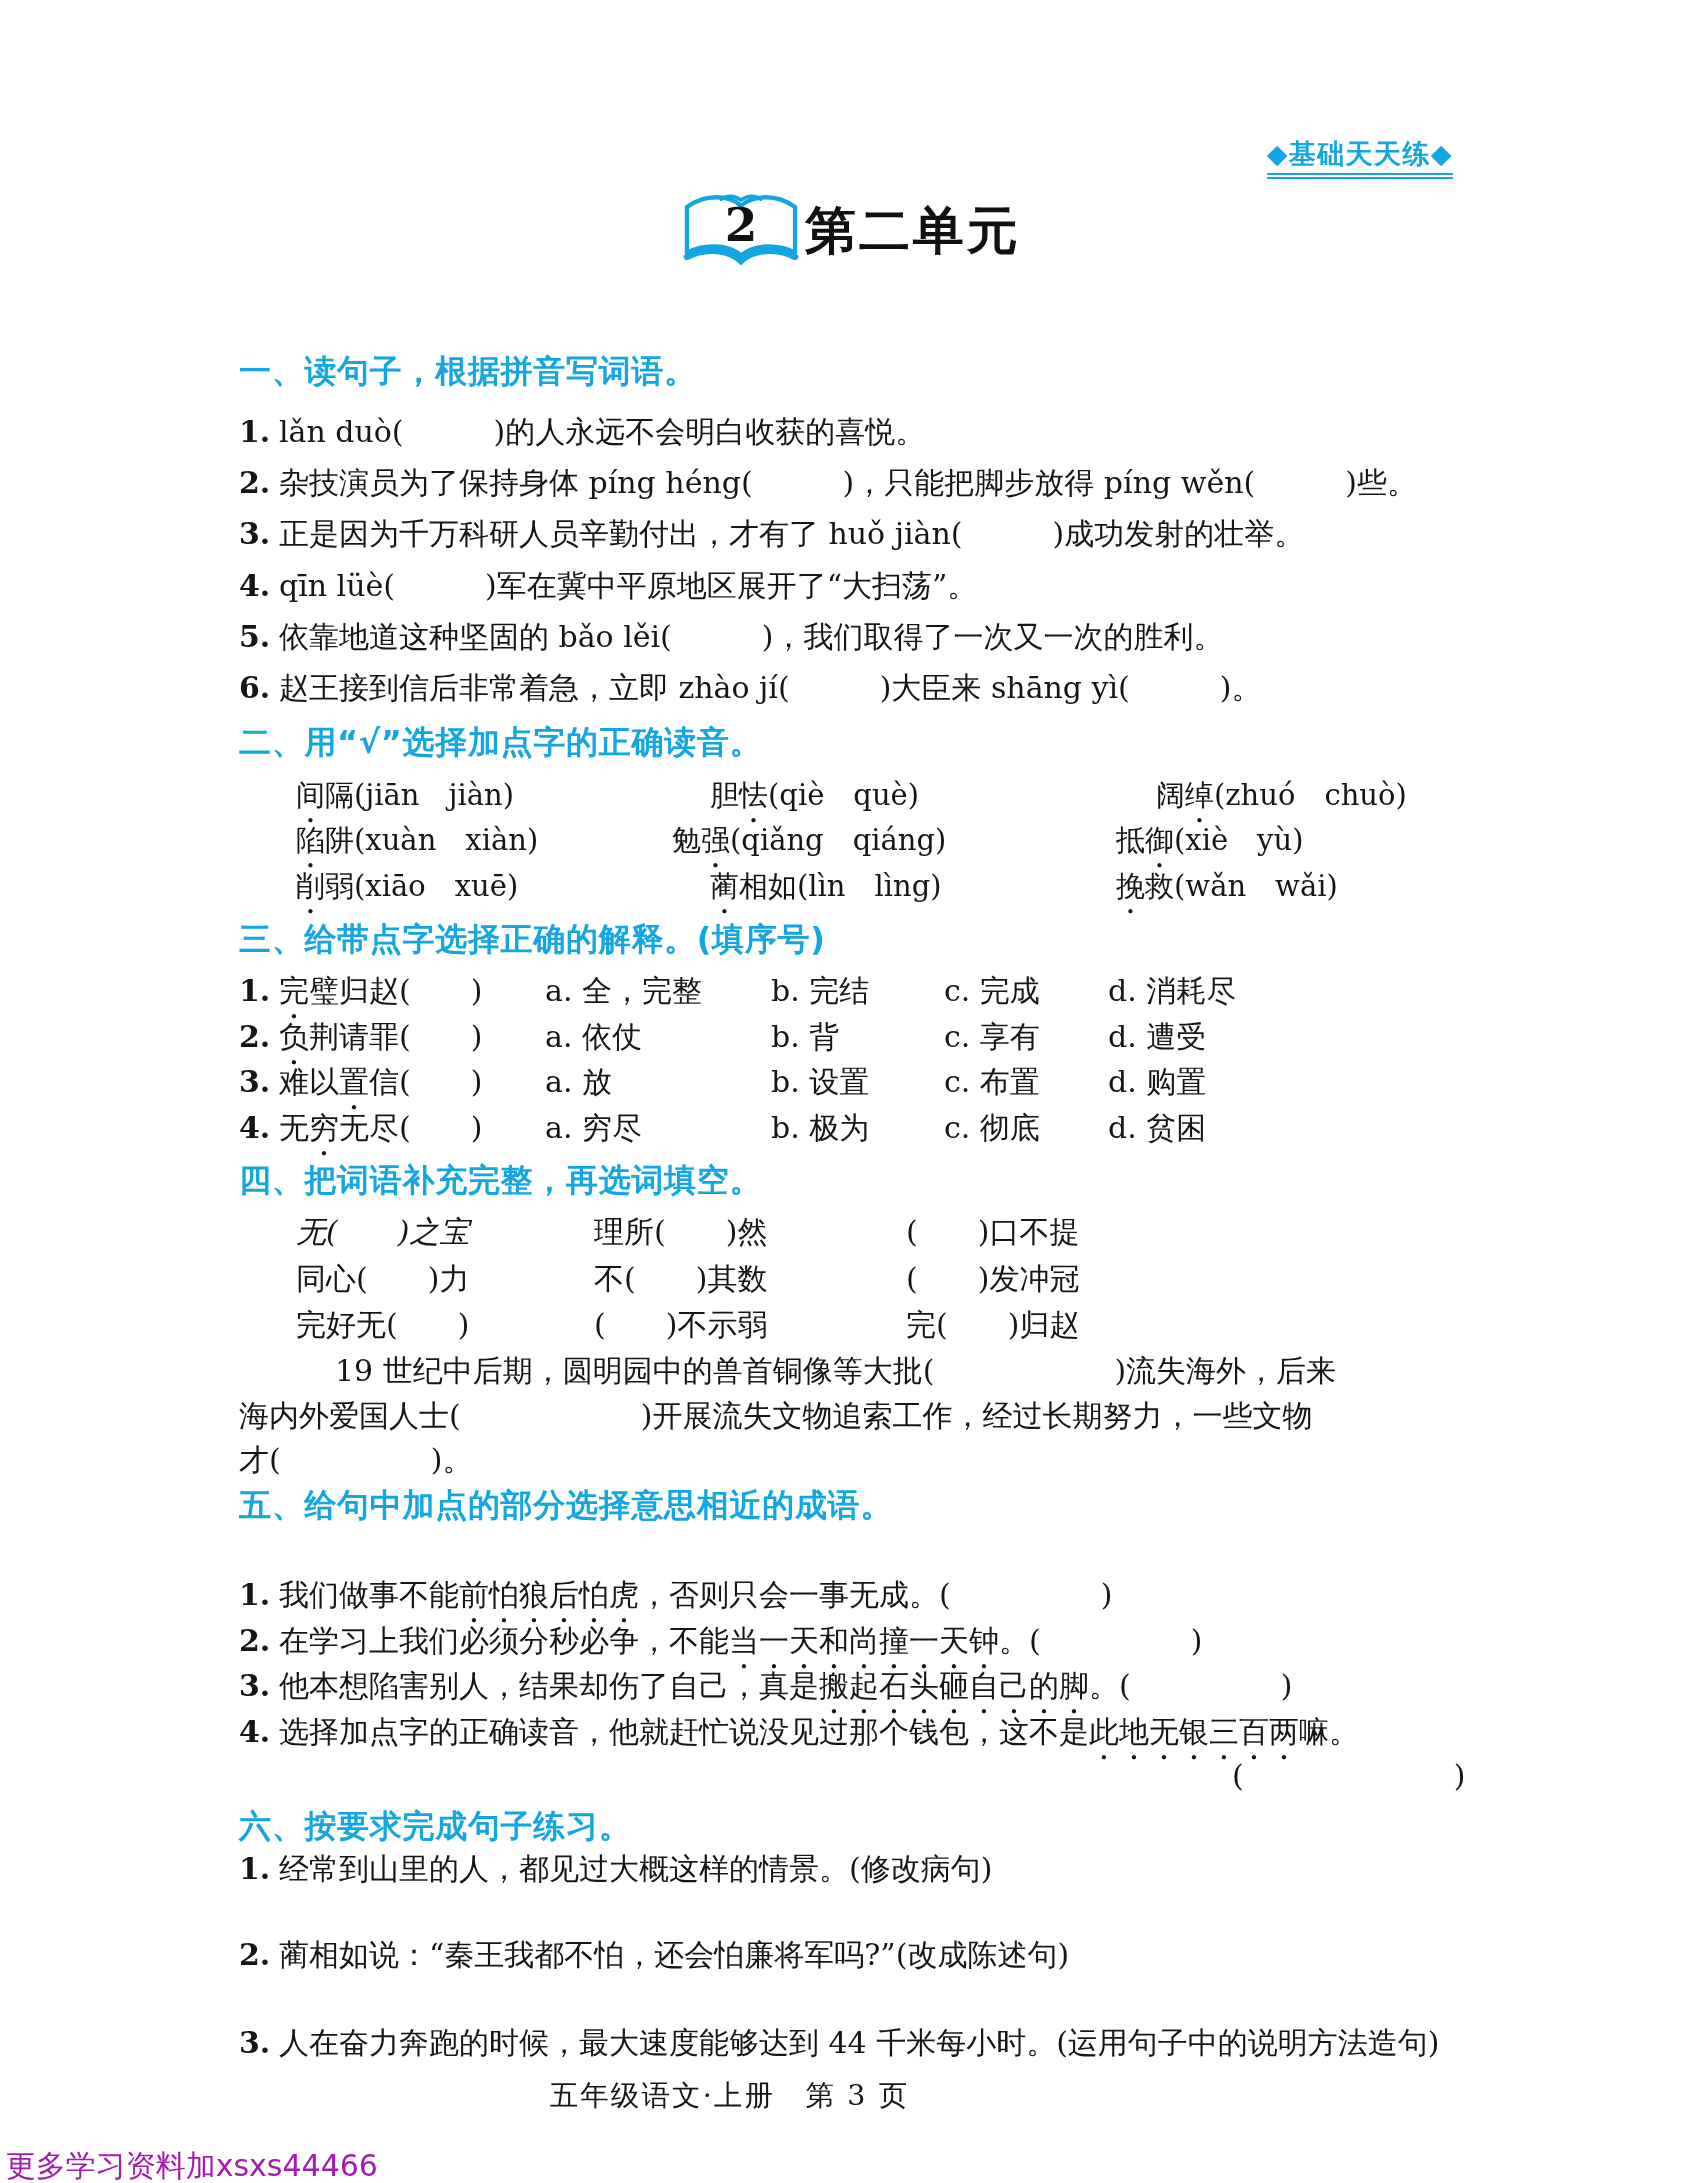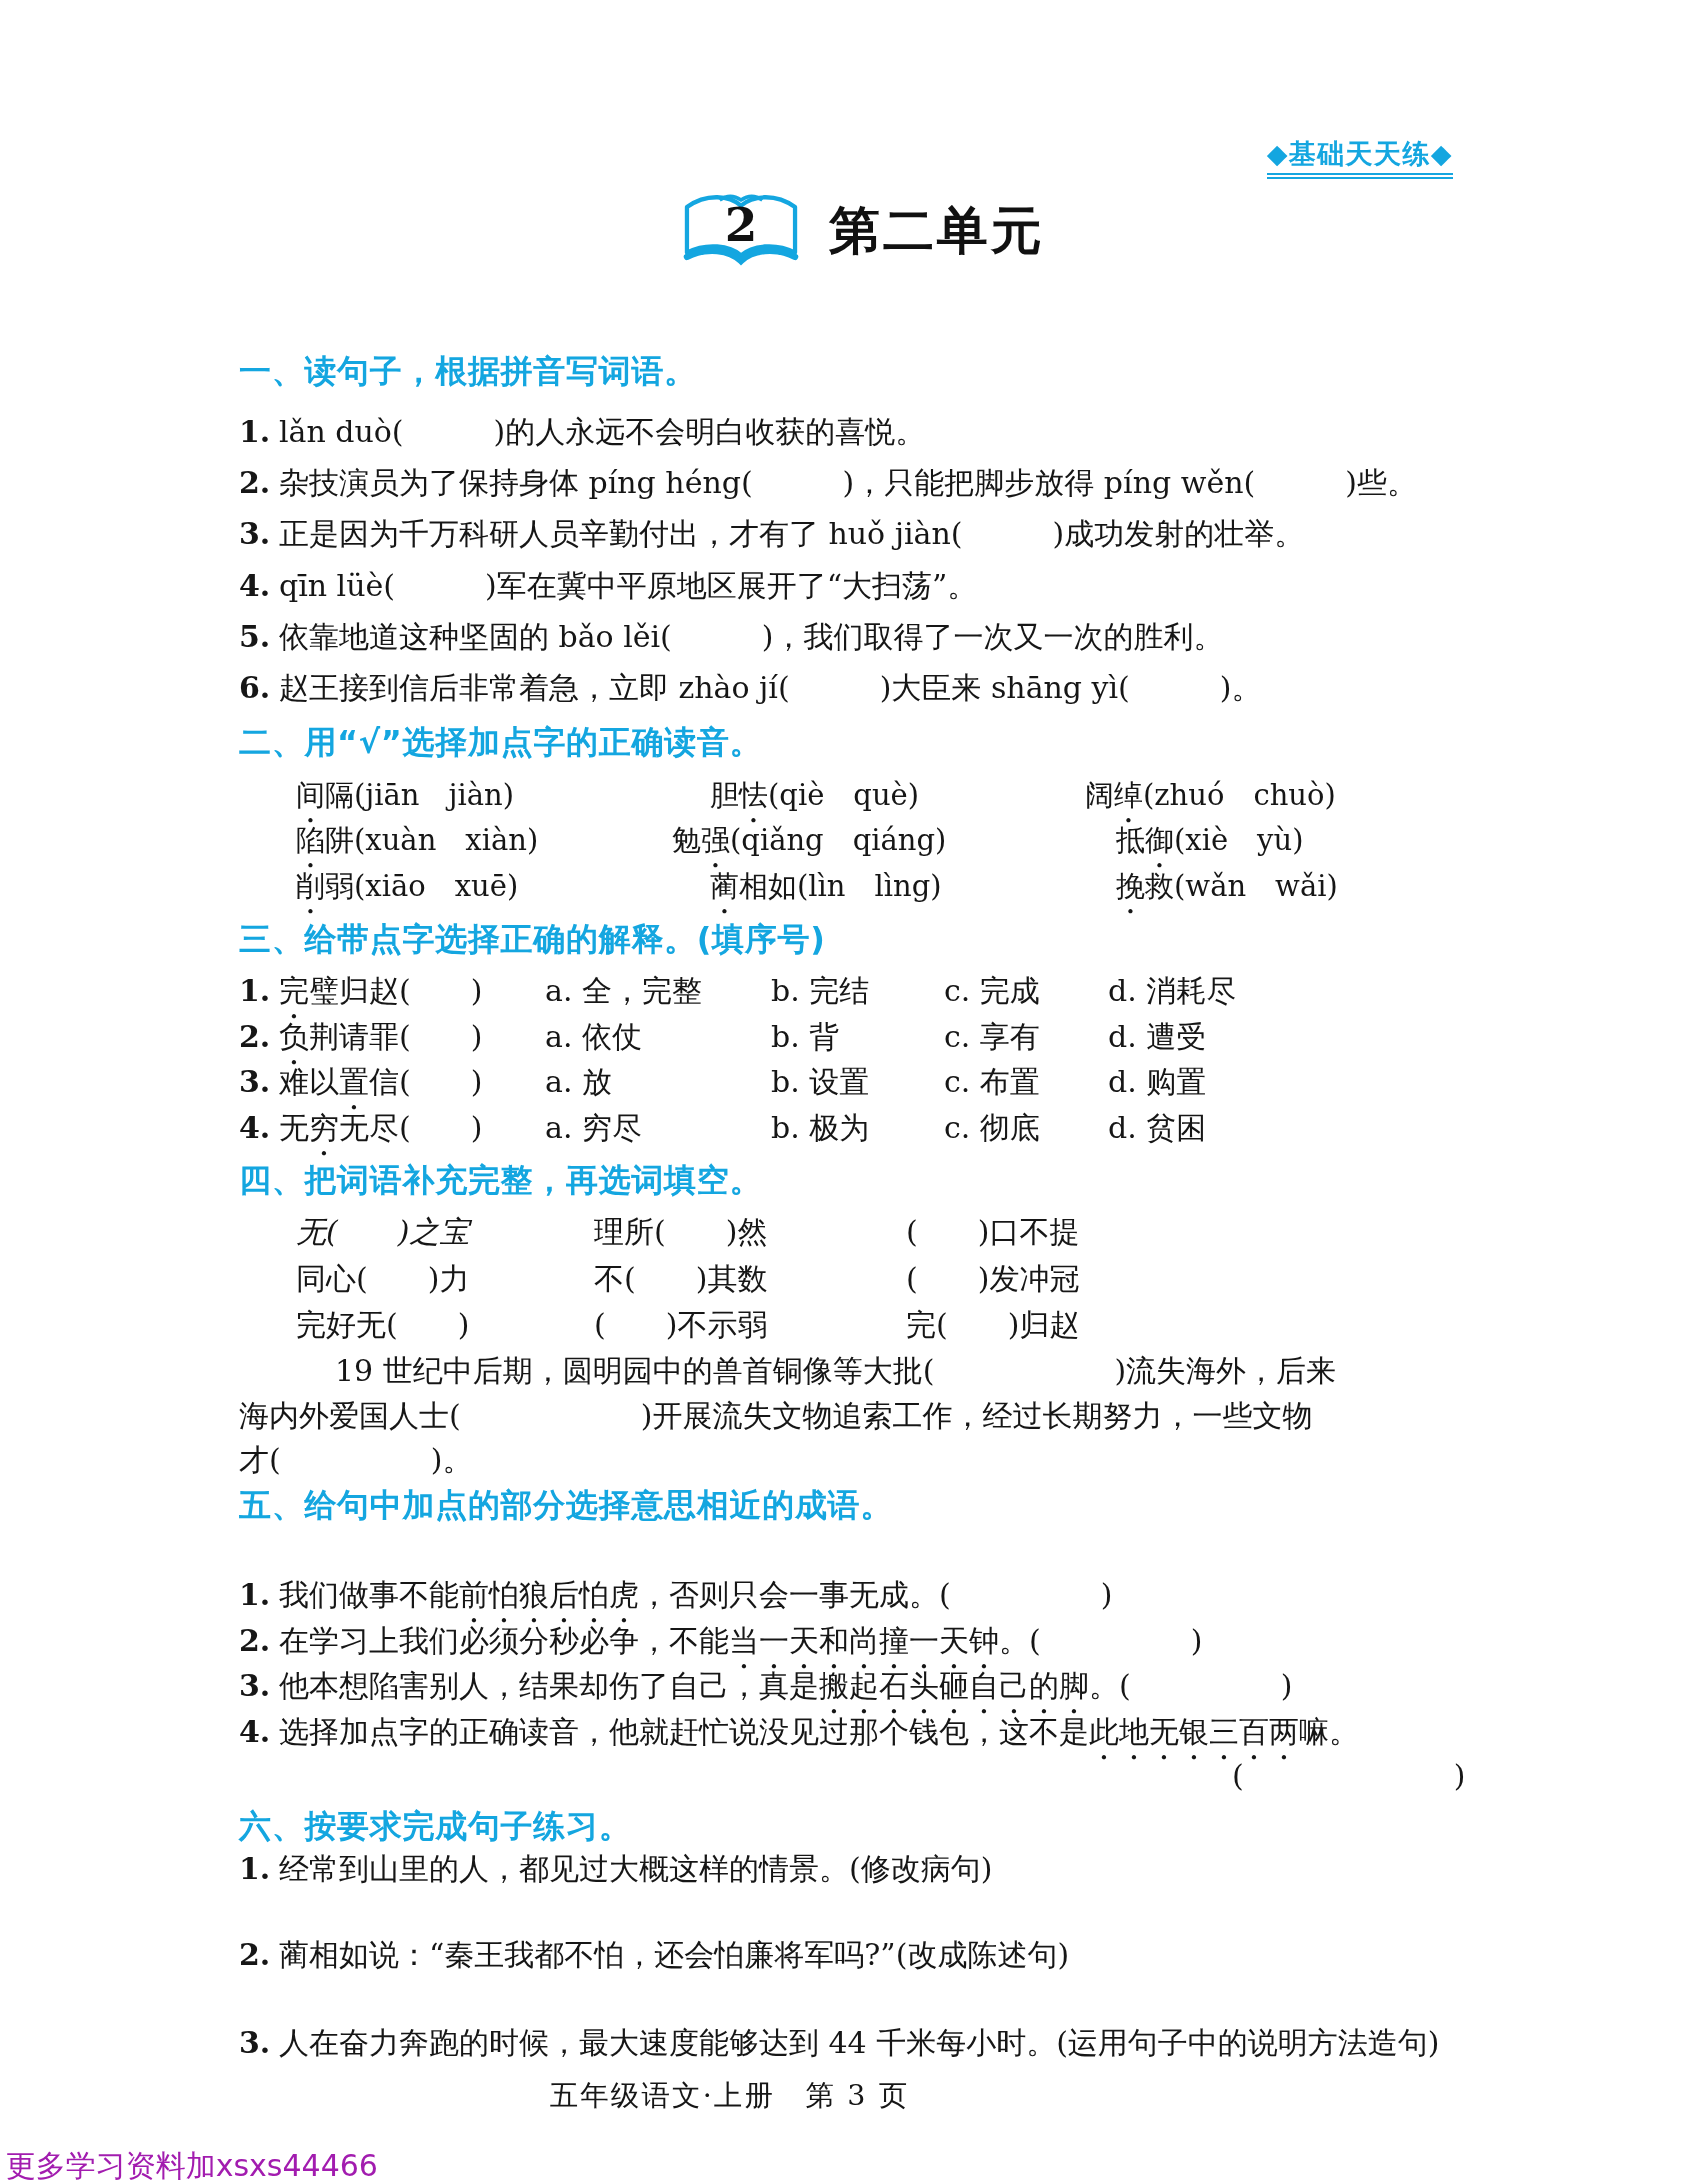--- a/index.html
+++ b/index.html
@@ -24,21 +24,21 @@
     text-emphasis:filled dot #161616;
     text-emphasis-position:under right;
   }
   .badge {
     color:#14a6e0; font-weight:bold; font-size:27px;
     font-family:"DejaVu Sans","Liberation Sans",sans-serif;
     border-bottom:6.4px double #14a6e0; padding-bottom:4.3px; letter-spacing:1.4px;
   }
   .title-row { display:flex; align-items:center; }
   .title-text {
-    font-size:51px; font-weight:bold; letter-spacing:2.9px; margin-left:24px; color:#111;
+    font-size:51px; font-weight:bold; letter-spacing:2.9px; color:#111;
   }
   .book-num {
     font-family:"DejaVu Serif","Liberation Serif",serif; font-weight:bold;
   }
   .footer-line { width:1459px; text-align:center; font-size:28.5px; letter-spacing:2.1px; }
   .watermark {
     color:#a21caf; font-size:30px;
     font-family:"DejaVu Sans","Liberation Sans",sans-serif;
   }
 </style>
@@ -65,21 +65,21 @@
   <div class="abs body-line" style="top:413px; left:239px;"><span class="num">1.</span><span>lǎn duò(　　　)的人永远不会明白收获的喜悦。</span></div>
   <div class="abs body-line" style="top:464px; left:239px;"><span class="num">2.</span><span>杂技演员为了保持身体 píng héng(　　　)，只能把脚步放得 píng wěn(　　　)些。</span></div>
   <div class="abs body-line" style="top:515px; left:239px;"><span class="num">3.</span><span>正是因为千万科研人员辛勤付出，才有了 huǒ jiàn(　　　)成功发射的壮举。</span></div>
   <div class="abs body-line" style="top:567px; left:239px;"><span class="num">4.</span><span>qīn lüè(　　　)军在冀中平原地区展开了“大扫荡”。</span></div>
   <div class="abs body-line" style="top:618px; left:239px;"><span class="num">5.</span><span>依靠地道这种坚固的 bǎo lěi(　　　)，我们取得了一次又一次的胜利。</span></div>
   <div class="abs body-line" style="top:669px; left:239px;"><span class="num">6.</span><span>赵王接到信后非常着急，立即 zhào jí(　　　)大臣来 shāng yì(　　　)。</span></div>
 
   <div class="abs h-cyan" style="top:722px; left:239px;">二、用“√”选择加点字的正确读音。</div>
   <div class="abs small-line" style="top:777px; left:296px;"><span></span><span class="emph">间</span><span>隔(jiān　jiàn)</span></div>
   <div class="abs small-line" style="top:777px; left:710px;"><span>胆</span><span class="emph">怯</span><span>(qiè　què)</span></div>
-  <div class="abs small-line" style="top:777px; left:1085px;"><span>阔</span><span class="emph">绰</span><span>(zhuó　chuò)</span></div>
+  <div class="abs small-line" style="top:777px; left:1156px;"><span>阔</span><span class="emph">绰</span><span>(zhuó　chuò)</span></div>
   <div class="abs small-line" style="top:822px; left:296px;"><span></span><span class="emph">陷</span><span>阱(xuàn　xiàn)</span></div>
   <div class="abs small-line" style="top:822px; left:672px;"><span>勉</span><span class="emph">强</span><span>(qiǎng　qiáng)</span></div>
   <div class="abs small-line" style="top:822px; left:1116px;"><span>抵</span><span class="emph">御</span><span>(xiè　yù)</span></div>
   <div class="abs small-line" style="top:868px; left:296px;"><span></span><span class="emph">削</span><span>弱(xiāo　xuē)</span></div>
   <div class="abs small-line" style="top:868px; left:710px;"><span></span><span class="emph">蔺</span><span>相如(lìn　lìng)</span></div>
   <div class="abs small-line" style="top:868px; left:1116px;"><span></span><span class="emph">挽</span><span>救(wǎn　wǎi)</span></div>
 
   <div class="abs h-cyan" style="top:919px; left:239px;">三、给带点字选择正确的解释。(填序号)</div>
   <div class="abs body-line" style="top:972px; left:239px;"><span class="num">1.</span><span></span><span class="emph">完</span><span>璧归赵(　　)</span></div>
   <div class="abs body-line" style="top:972px; left:545px;">a. 全，完整</div>

